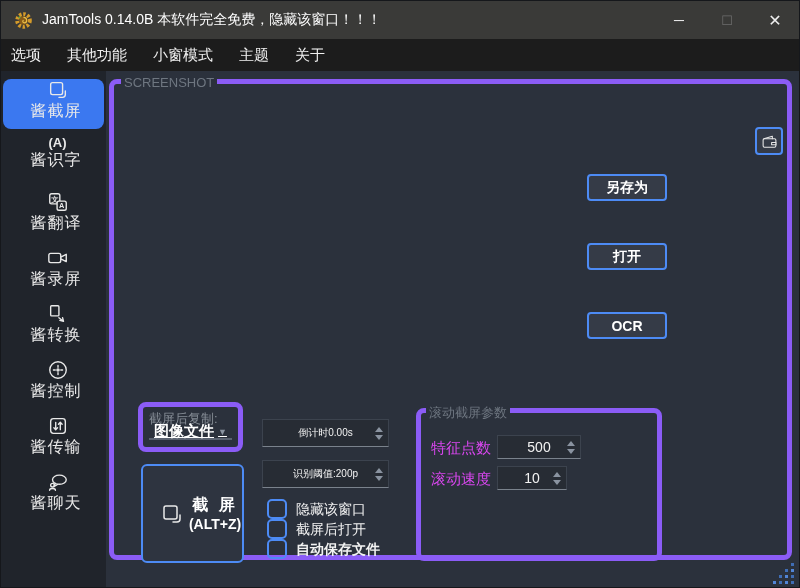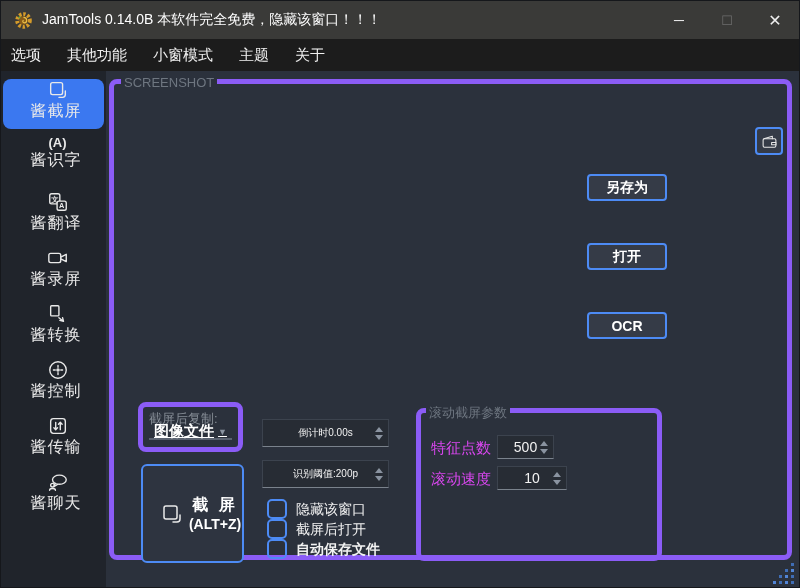--- a/index.html
+++ b/index.html
@@ -235,21 +235,21 @@
       <span class="cb-label" style="top:415px;">隐藏该窗口</span>
       <div class="checkbox" style="top:435px;"></div>
       <span class="cb-label" style="top:435px;">截屏后打开</span>
       <div class="checkbox" style="top:455px;"></div>
       <span class="cb-label" style="top:455px;font-weight:bold;">自动保存文件</span>
 
       <div class="groupbox scroll-group">
         <span class="group-label scroll-label">滚动截屏参数</span>
 
         <span class="param-label" style="left:10px; top:26px;">特征点数</span>
-        <div class="param-spin" style="left:76px; top:22px; width:57px; height:24px;">
+        <div class="param-spin" style="left:76px; top:22px; width:84px; height:24px;">
           <span>500</span>
           <span class="spin-arrows">
               <span class="tri-up"></span>
               <span class="tri-down"></span>
             </span>
         </div>
 
         <span class="param-label" style="left:10px; top:57px;">滚动速度</span>
         <div class="param-spin" style="left:76px; top:53px; width:70px; height:24px;">
           <span>10</span>

